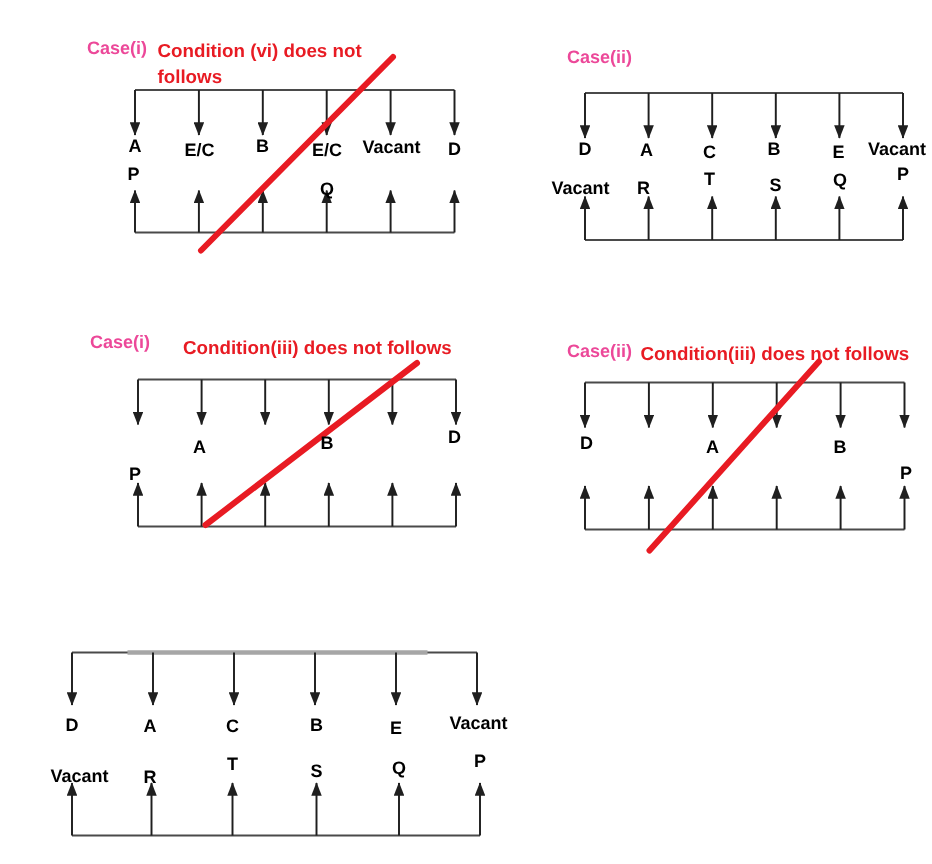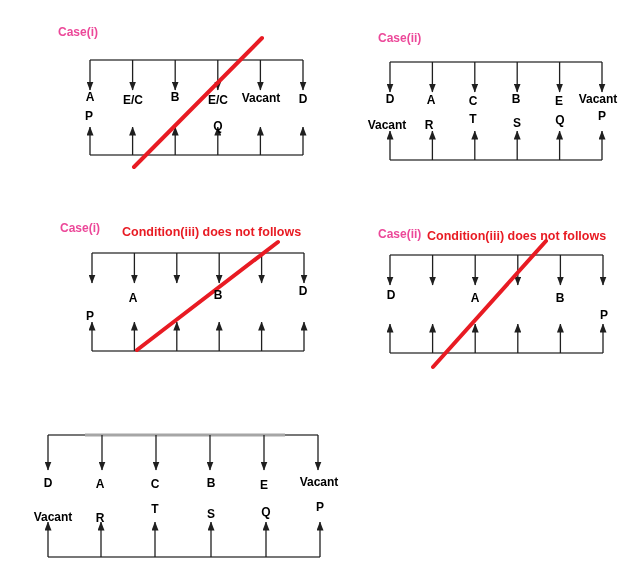--- a/index.html
+++ b/index.html
@@ -129,20 +129,21 @@
       <line class="arrow" x1="48" y1="557" x2="48" y2="522" marker-end="url(#ah)"></line>
       <line class="arrow" x1="101" y1="557" x2="101" y2="522" marker-end="url(#ah)"></line>
       <line class="arrow" x1="155" y1="557" x2="155" y2="522" marker-end="url(#ah)"></line>
       <line class="arrow" x1="211" y1="557" x2="211" y2="522" marker-end="url(#ah)"></line>
       <line class="arrow" x1="266" y1="557" x2="266" y2="522" marker-end="url(#ah)"></line>
       <line class="arrow" x1="320" y1="557" x2="320" y2="522" marker-end="url(#ah)"></line>
     </g>
   </svg>
 
   <span class="case" style="left:58px;top:25px">Case(i)</span>
+  <span class="cond wrap" style="left:105px;top:26px">Condition (vi) does not follows</span>
   <span class="seat" style="left:90px;top:91px">A</span>
   <span class="seat" style="left:133px;top:94px">E/C</span>
   <span class="seat" style="left:175px;top:91px">B</span>
   <span class="seat" style="left:218px;top:94px">E/C</span>
   <span class="seat" style="left:261px;top:92px">Vacant</span>
   <span class="seat" style="left:303px;top:93px">D</span>
   <span class="seat" style="left:89px;top:110px">P</span>
   <span class="seat" style="left:218px;top:120px">Q</span>
 
   <span class="case" style="left:378px;top:31px">Case(ii)</span>

